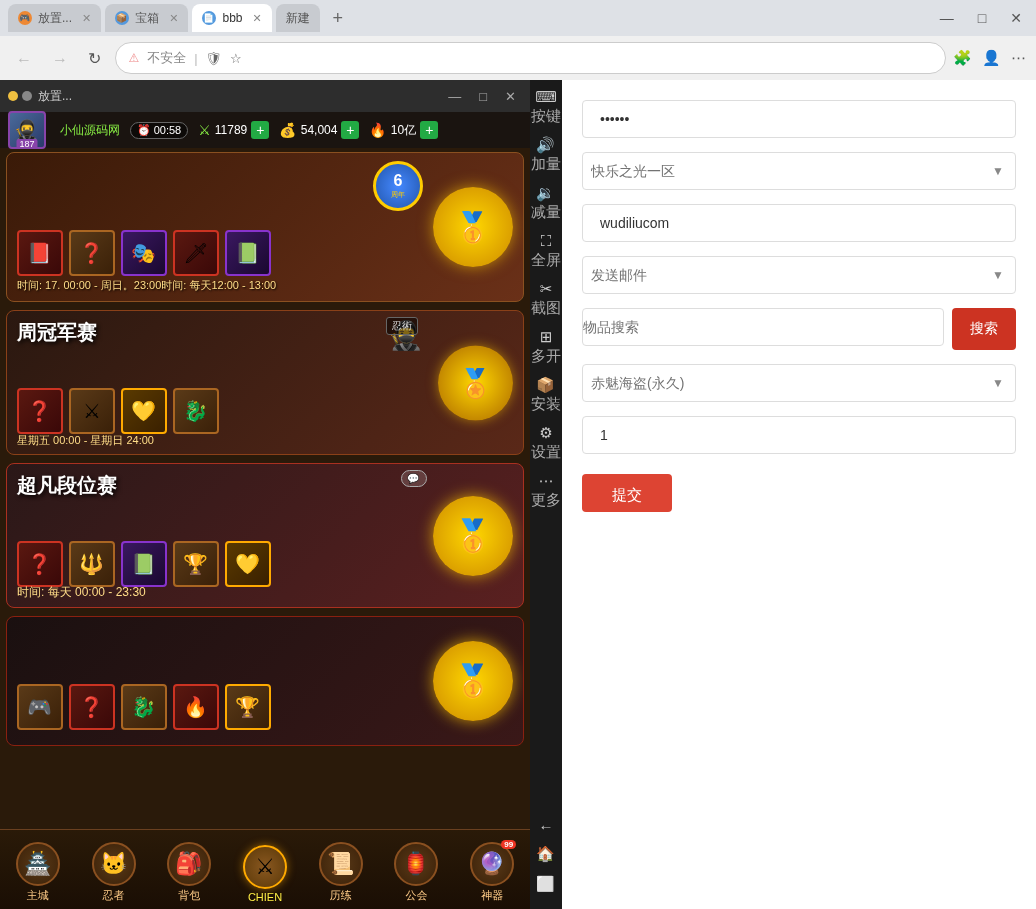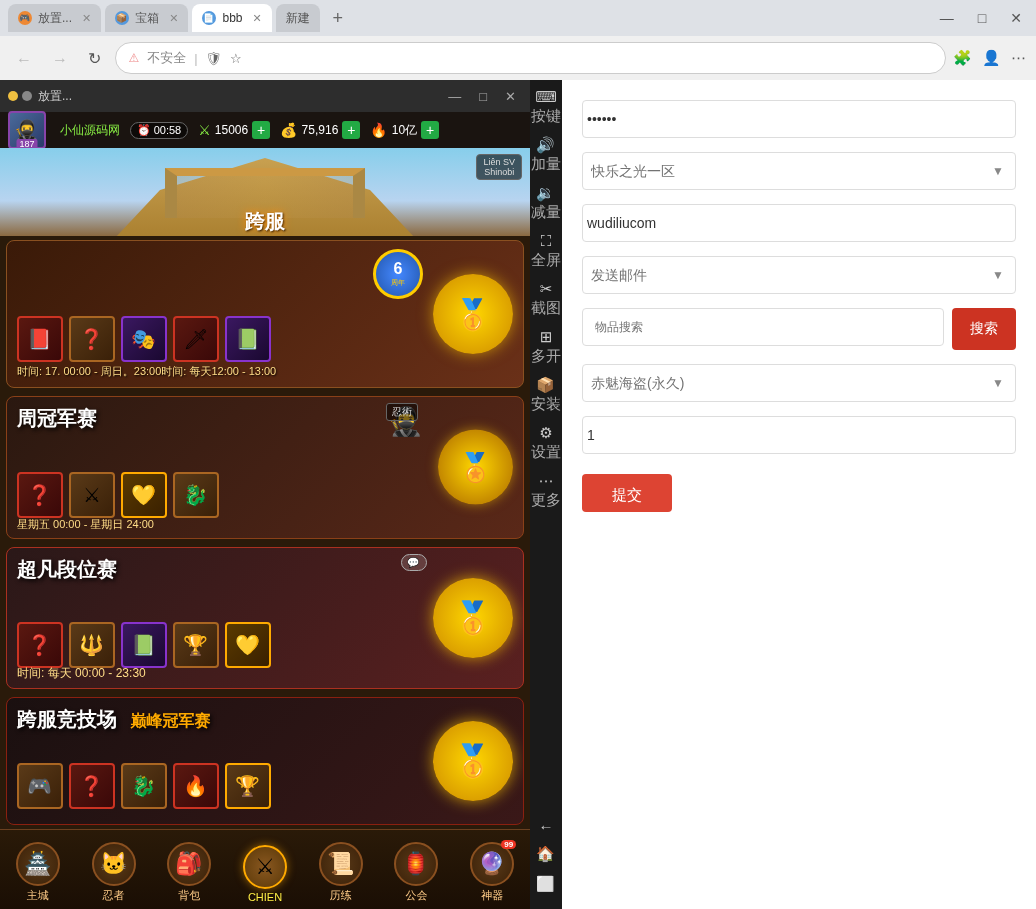--- a/index.html
+++ b/index.html
@@ -283,21 +283,21 @@
       display: flex;
       flex-direction: column;
       gap: 14px;
       flex: 1;
     }
     .form-input {
       width: 100%;
       height: 38px;
       border: 1px solid #ddd;
       border-radius: 4px;
-      padding: 0 4px;
+      padding: 0 17px;
       font-size: 14px;
       color: #333;
       outline: none;
     }
     .form-select-wrapper {
       position: relative;
       width: 100%;
     }
     .form-select {
       width: 100%;
@@ -317,22 +317,22 @@
       font-size: 12px; color: #888; pointer-events: none;
     }
     .search-row {
       display: flex; gap: 8px;
     }
     .search-input {
       flex: 1;
       height: 38px;
       border: 1px solid #ddd;
       border-radius: 4px;
-      padding: 0 12px;
-      font-size: 12px;
+      padding: 0 0;
+      font-size: 14px;
       color: #333;
       outline: none;
     }
     .search-btn {
       background: #cc3322;
       color: #fff;
       border: none;
       border-radius: 4px;
       padding: 12px 18px;
       font-size: 14px;
@@ -462,48 +462,37 @@
         </div>
         <div class="status-item">
           <span class="status-green">小仙源码网</span>
         </div>
         <div class="timer-badge">
           <span>⏰</span>
           <span>00:58</span>
         </div>
         <div class="status-item">
           <span class="status-icon status-green">⚔</span>
-          <span>15006</span>
+          <span>11789</span>
           <div class="plus-btn">+</div>
         </div>
         <div class="status-item">
           <span class="status-icon status-yellow">💰</span>
-          <span>75,916</span>
+          <span>54,004</span>
           <div class="plus-btn">+</div>
         </div>
         <div class="status-item">
           <span class="status-icon status-orange">🔥</span>
           <span>10亿</span>
           <div class="plus-btn">+</div>
         </div>
       </div>
 
       <div class="game-scroll">
 
-        <div style="position:relative; height:90px; overflow:hidden; background: linear-gradient(180deg, #87CEEB 0%, #b8d4f0 60%, #8B6940 100%);">
-          <div class="temple-roof"></div>
-          <div style="position:absolute; top: 20px; left:50%; transform:translateX(-50%); font-size:10px; color:#886644;">
-            <div style="width:200px; height:50px; border-left: 12px solid #aa8844; border-right: 12px solid #aa8844; border-top: 8px solid #cc9944; background: linear-gradient(90deg, rgba(180,140,80,0.3) 0%, rgba(220,180,100,0.1) 50%, rgba(180,140,80,0.3) 100%);"></div>
-          </div>
-          <div class="server-badge">
-            <div style="font-size:9px; color:#ddd;">Liên SV</div>
-            <div style="font-size:9px; color:#ddd;">Shinobi</div>
-          </div>
-          <div class="cross-server-label">跨服</div>
-        </div>
 
         <div class="event-section">
           <div class="event-items">
             <div class="item-box red">📕</div>
             <div class="item-box">❓</div>
             <div class="item-box purple">🎭</div>
             <div class="item-box red">🗡</div>
             <div class="item-box purple">📗</div>
           </div>
           <div class="event-time">时间: 17. 00:00 - 周日。23:00时间: 每天12:00 - 13:00</div>
@@ -539,24 +528,20 @@
             <div class="item-box">🏆</div>
             <div class="item-box" style="border-color:#ffaa00; background:linear-gradient(135deg,#5a3a00,#3a2000);">💛</div>
           </div>
           <div style="position:absolute; bottom:6px; left:10px; font-size:12px; color:#ffdd88;">时间: 每天 00:00 - 23:30</div>
           <div style="position:absolute; right:10px; top:50%; transform:translateY(-50%); width:80px; height:80px; border-radius:50%; background:radial-gradient(circle,#ffd700,#cc8800); display:flex; align-items:center; justify-content:center; box-shadow:0 0 15px rgba(255,200,0,0.7); font-size:32px;">🥇</div>
 
           <div style="position:absolute; right:96px; top:6px; background:rgba(255,255,255,0.15); border:1px solid #aaa; border-radius:10px; padding:2px 6px; font-size:10px; color:#fff;">💬</div>
         </div>
 
         <div class="section-4" style="height:130px; background:linear-gradient(135deg,#1a1010,#3a1818); border-color:#8a2010; margin-bottom:4px;">
-          <div style="position:absolute; top:8px; left:10px; font-size:20px; font-weight:bold; color:#fff; text-shadow:2px 2px 4px #000;">
-            <span>跨服竞技场</span>
-            <span style="font-size:16px; color:#ffaa00; margin-left:8px;">巅峰冠军赛</span>
-          </div>
           <div style="position:absolute; bottom:15px; left:10px; display:flex; gap:6px;">
             <div class="item-box">🎮</div>
             <div class="item-box red">❓</div>
             <div class="item-box">🐉</div>
             <div class="item-box red">🔥</div>
             <div class="item-box" style="border-color:#ffaa00;">🏆</div>
           </div>
           <div style="position:absolute; right:10px; top:50%; transform:translateY(-50%); width:80px; height:80px; border-radius:50%; background:radial-gradient(circle,#ffd700,#cc8800); display:flex; align-items:center; justify-content:center; box-shadow:0 0 15px rgba(255,200,0,0.7); font-size:32px;">🥇</div>
         </div>
       </div>

